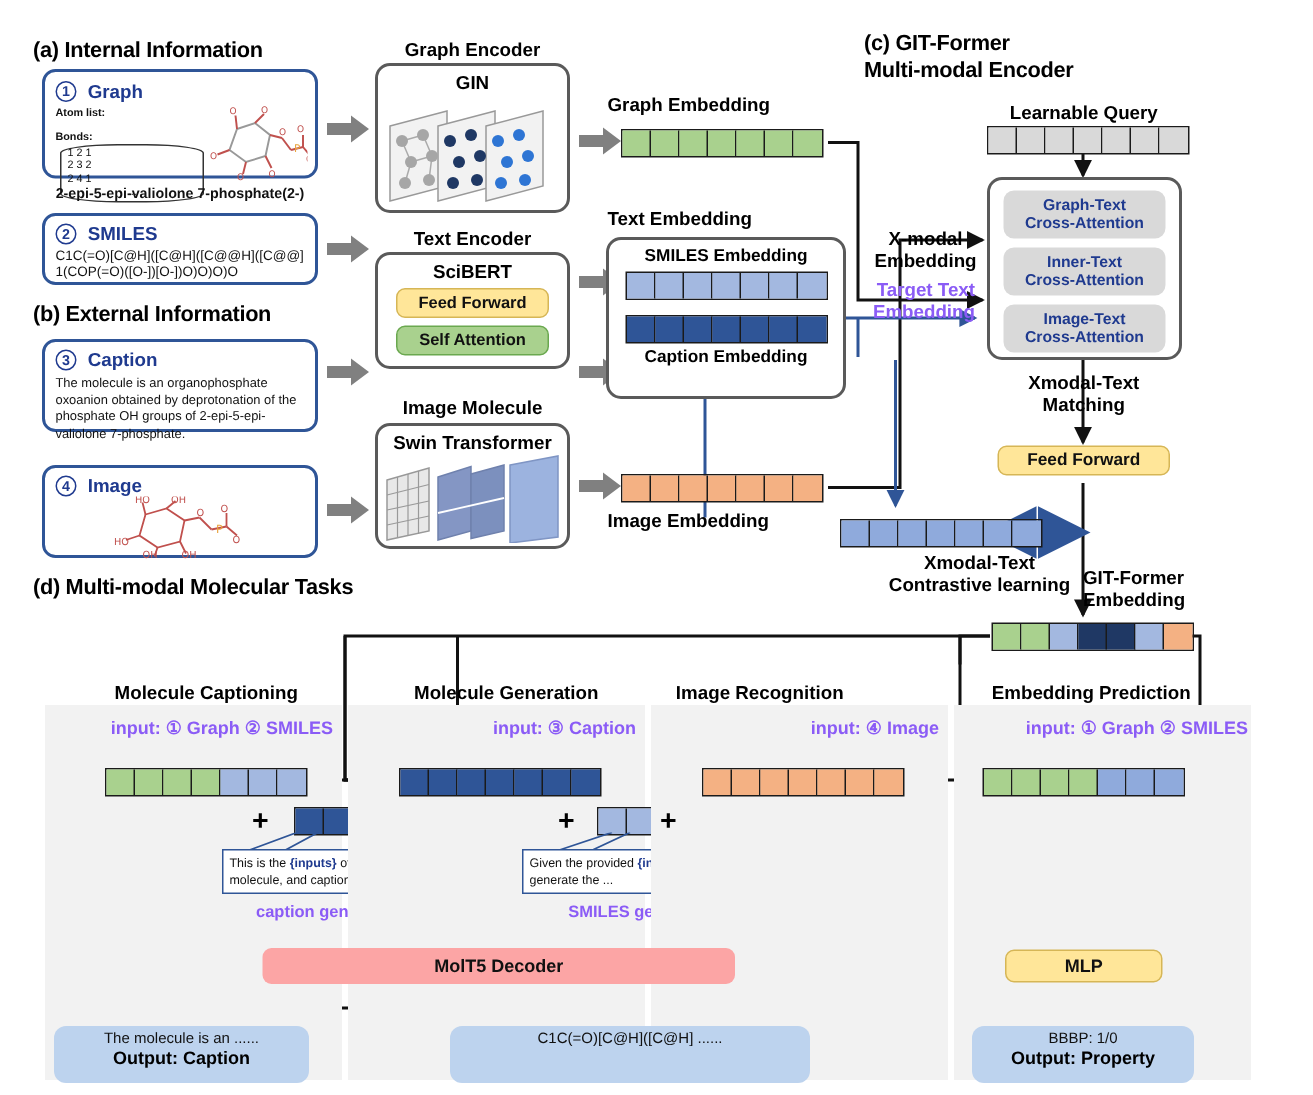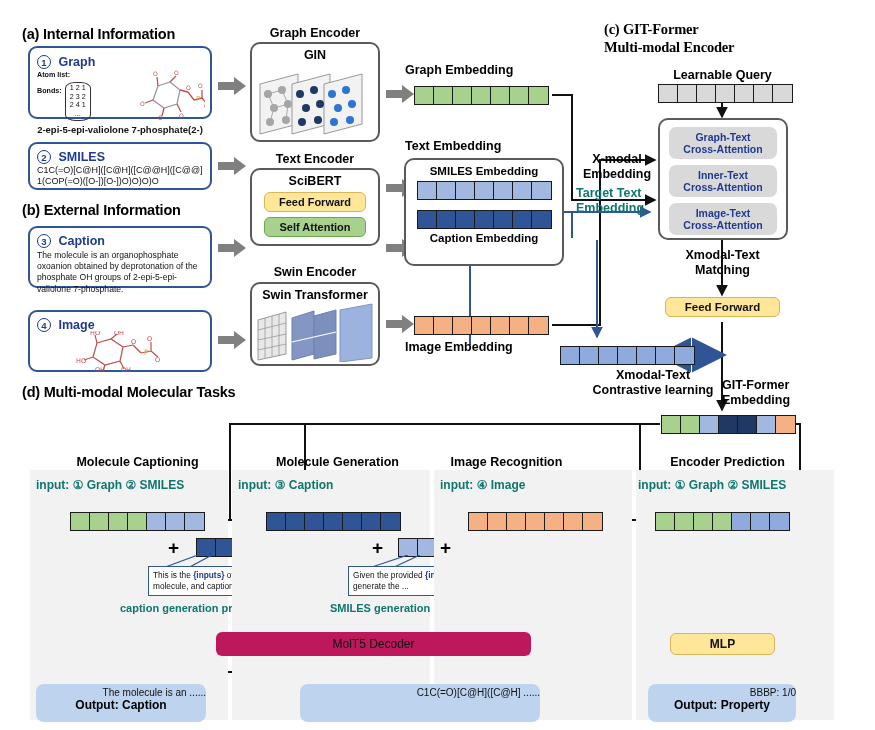--- a/index.html
+++ b/index.html
@@ -8,21 +8,21 @@
     width: 875px; height: 730px;
     background: #ffffff;
     font-family: "Liberation Sans", sans-serif;
     color: #000;
     position: relative;
     overflow: hidden;
   }
   .abs { position: absolute; }
   .sec-title { font-weight: bold; font-size: 14.5px; color: #000; letter-spacing: -0.2px; }
   .blk-title { font-weight: bold; font-size: 12.5px; text-align: center; }
-  .blue-title { font-weight: bold; font-size: 12.5px; color: #0f766e; text-align:left; }
+  .blue-title { font-weight: bold; font-size: 12.5px; color: #8b5cf6; text-align:right; }
 
   .rbox {
     border: 2px solid #2f5597; border-radius: 9px; background:#fff;
   }
   .gbox {
     border: 2px solid #5a5a5a; border-radius: 10px; background:#fff;
   }
   .panel-label { font-weight:bold; font-size:12.5px; color:#1f3a8f; }
   .circnum {
     display:inline-block; width:14px; height:14px; line-height:13px;
@@ -43,26 +43,26 @@
   .c-mblue { background:#8faadc; }
   .c-orange{ background:#f4b183; }
   .c-gray  { background:#d9d9d9; }
   .c-dnavy { background:#1f3864; }
 
   .pill { border-radius:6px; text-align:center; font-weight:bold; font-size:11px; padding:3px 0; }
   .pill-yellow { background:#ffe699; border:1px solid #d6b656; color:#111; }
   .pill-green { background:#a9d18e; border:1px solid #6aa84f; color:#111; }
   .pill-gray { background:#d9d9d9; border-radius:7px; color:#1f3a8f; font-weight:bold;
                font-size:10.5px; text-align:center; line-height:1.15; padding:4px 0; }
-  .pill-mol { background:#be185d; border-radius:6px; color:#111; font-weight:normal;
-              font-size:12px; text-align:center; padding:5px 0;margin-left:41px; }
+  .pill-mol { background:#fca5a5; border-radius:6px; color:#111; font-weight:bold;
+              font-size:12px; text-align:center; padding:5px 0; }
 
   .taskpanel { background:#f2f2f2; }
   .outbox { background:#bdd3ee; border-radius:8px; text-align:center; }
-  .outbox .l1 { font-size:10px; color:#111;text-align:right; }
+  .outbox .l1 { font-size:10px; color:#111; }
   .outbox .l2 { font-weight:bold; font-size:12px; color:#000; }
 
   .prompt-box { border:1.4px solid #2f5597; background:#fff; font-size:8.3px;
                 line-height:1.28; color:#111; padding:3px 4px; }
   .prompt-box b { color:#1f3a8f;margin-top:20px; }
 
   svg.lay { position:absolute; left:0; top:0; width:875px; height:730px; pointer-events:none; }
 </style>
 </head>
 <body>
@@ -133,21 +133,21 @@
 <div class="abs sec-title" style="left:22px; top:26px;">(a) Internal Information</div>
 
 <div class="abs rbox" style="left:28px; top:46px; width:184px; height:73px;">
   <div style="padding:4px 6px 0 7px;">
     <span class="circnum">1</span>
     <span class="panel-label" style="margin-left:3px;">Graph</span>
   </div>
   <div style="display:flex; padding:1px 5px 0 7px;">
     <div style="width:104px;">
       <div class="tiny" style="font-weight:bold;">Atom list:</div>
-      <div style="display:flex; margin-top:2px;">
+      <div style="display:flex; margin-top:2px;flex-direction:column;">
         <div class="tiny" style="font-weight:bold; padding-top:5px;">Bonds:</div>
         <div style="border-left:1px solid #333; border-right:1px solid #333; margin-left:3px; padding:1px 4px;
                     border-top:1px solid #333; border-bottom:1px solid #333; border-radius:40%/6px;">
           <div class="tiny">1  2  1</div>
           <div class="tiny">2  3  2</div>
           <div class="tiny">2  4  1</div>
           <div class="tiny" style="text-align:center;">...</div>
         </div>
       </div>
     </div>
@@ -298,21 +298,21 @@
   </svg>
 </div>
 
 <div class="abs blk-title" style="left:250px; top:152px; width:130px;">Text Encoder</div>
 <div class="abs gbox" style="left:250px; top:168px; width:130px; height:78px;">
   <div class="blk-title" style="margin-top:4px;">SciBERT</div>
   <div class="pill pill-yellow" style="margin:4px 12px 0;">Feed Forward</div>
   <div class="pill pill-green" style="margin:5px 12px 0;">Self Attention</div>
 </div>
 
-<div class="abs blk-title" style="left:250px; top:265px; width:130px;">Swin Encoder</div>
+<div class="abs blk-title" style="left:250px; top:265px; width:130px;">Image Molecule</div>
 <div class="abs gbox" style="left:250px; top:282px; width:130px; height:84px;">
   <div class="blk-title" style="margin-top:4px;">Swin Transformer</div>
   <svg width="126" height="60">
     <polygon points="6,18 34,10 34,52 6,58" fill="#e8e8e8" stroke="#999"></polygon>
     <g stroke="#999" stroke-width=".8">
       <line x1="6" y1="28" x2="34" y2="21"></line>
         <line x1="6" y1="38" x2="34" y2="32"></line>
       <line x1="6" y1="48" x2="34" y2="42"></line>
       <line x1="13" y1="16" x2="13" y2="56"></line>
         <line x1="20" y1="14" x2="20" y2="55"></line>
@@ -394,21 +394,21 @@
 
 <div class="abs blk-title" style="left:578px; top:152px; width:78px; line-height:1.2;">
   <span>X-modal</span><br>
   <span>Embedding</span>
 </div>
 <div class="abs blue-title" style="left:576px; top:186px; width:74px; line-height:1.2;">
   <span>Target Text</span><br>
   <span>Embedding</span>
 </div>
 
-<div class="abs sec-title" style="left:604px; top:20px; width:180px; line-height:1.25;font-family:Liberation Serif, serif;">
+<div class="abs sec-title" style="left:576px; top:20px; width:180px; line-height:1.25;">
   <span>(c) GIT-Former</span><br>
   <span>Multi-modal Encoder</span>
 </div>
 
 <div class="abs blk-title" style="left:660px; top:68px; width:125px;">Learnable Query</div>
 <div class="abs strip" style="left:658px; top:84px;">
   <div class="cell c-gray"></div>
     <div class="cell c-gray"></div>
     <div class="cell c-gray"></div>
   <div class="cell c-gray"></div>
@@ -520,21 +520,21 @@
   <div class="cell c-orange"></div>
     <div class="cell c-orange"></div>
     <div class="cell c-orange"></div>
   <div class="cell c-orange"></div>
     <div class="cell c-orange"></div>
     <div class="cell c-orange"></div>
   <div class="cell c-orange"></div>
 </div>
 <div class="abs" style="left:440px; top:537px; font-size:19px; font-weight:bold;">+</div>
 
-<div class="abs blk-title" style="left:635px; top:455px; width:185px;">Encoder Prediction</div>
+<div class="abs blk-title" style="left:635px; top:455px; width:185px;">Embedding Prediction</div>
 <div class="abs taskpanel" style="left:636px; top:470px; width:198px; height:250px;"></div>
 <div class="abs blue-title" style="left:638px; top:478px; width:194px; font-size:12px;">input: ① Graph ② SMILES</div>
 <div class="abs strip" style="left:655px; top:512px;">
   <div class="cell c-green"></div>
     <div class="cell c-green"></div>
     <div class="cell c-green"></div>
   <div class="cell c-green"></div>
     <div class="cell c-mblue"></div>
     <div class="cell c-mblue"></div>
   <div class="cell c-mblue"></div>

